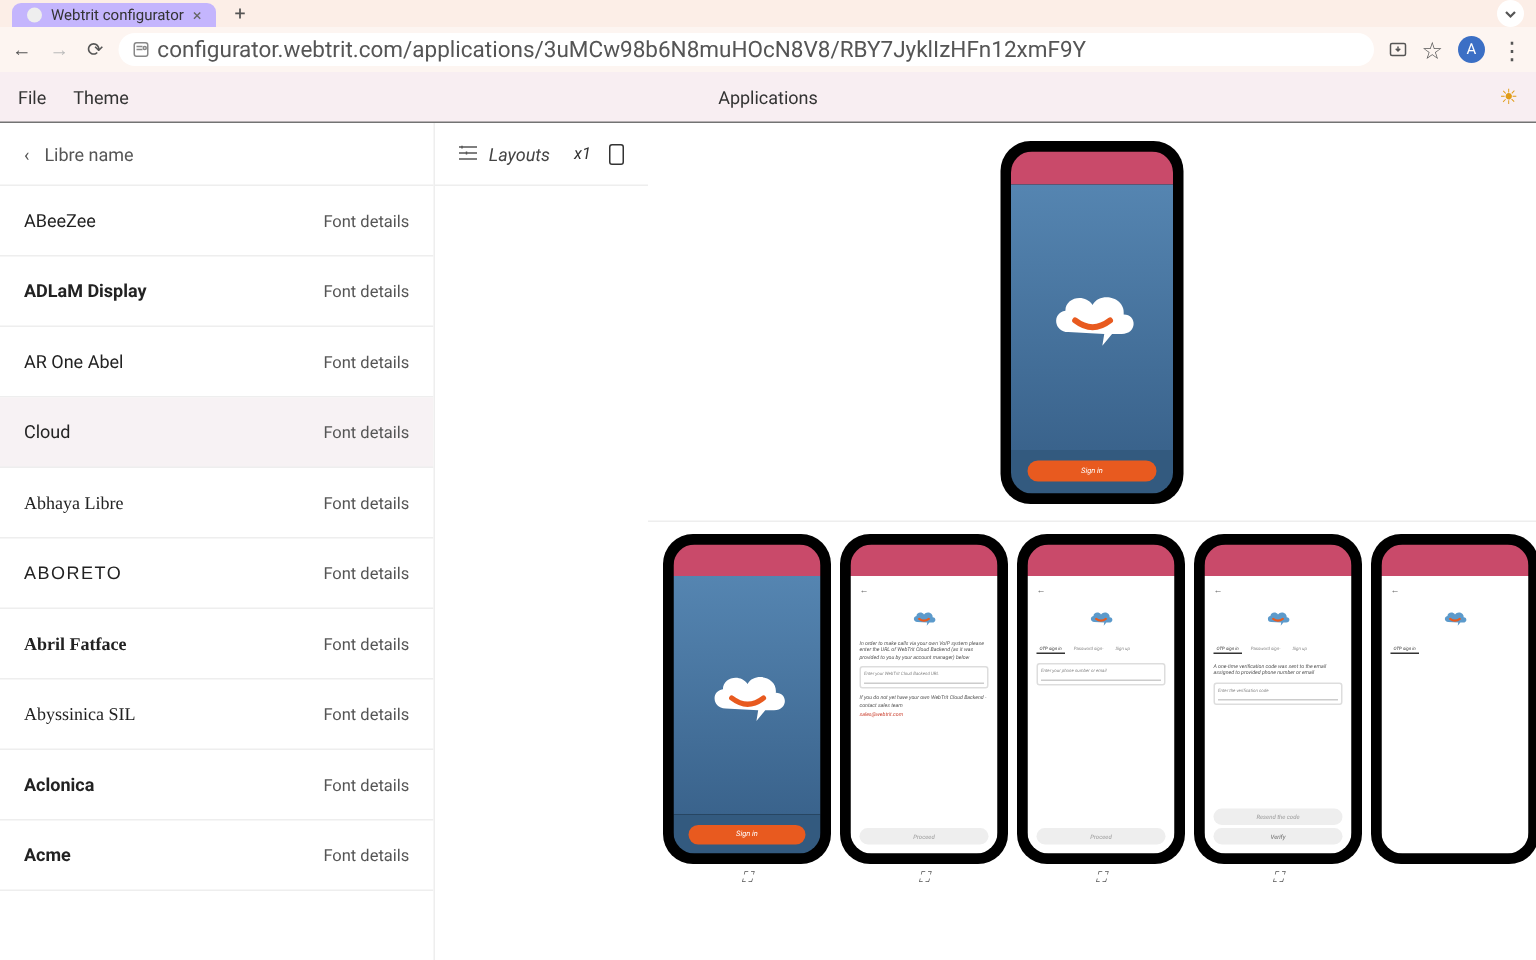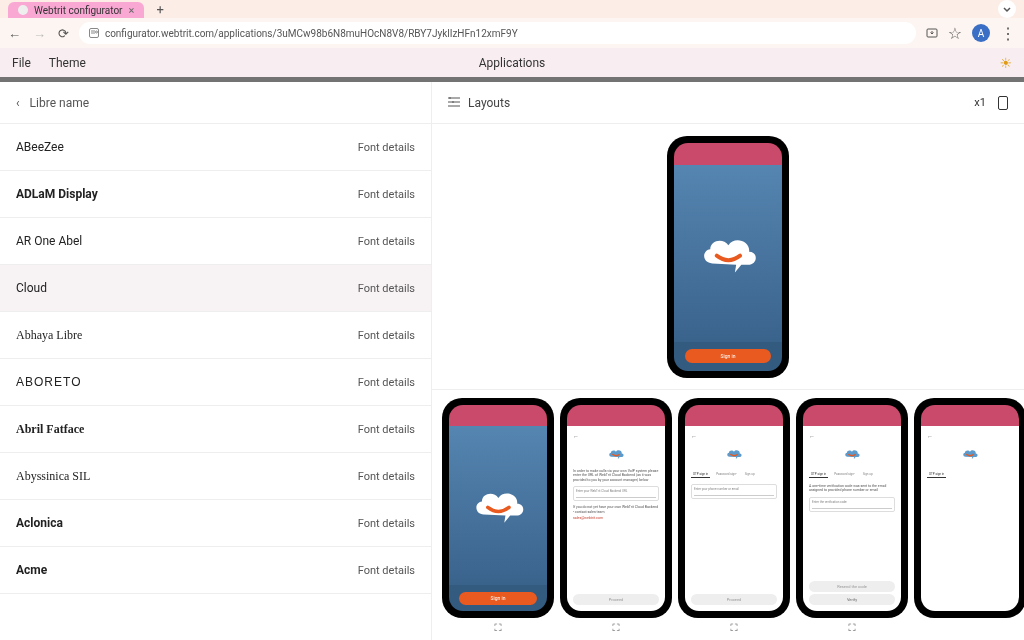--- a/index.html
+++ b/index.html
@@ -1,36 +1,36 @@
 <!DOCTYPE html>
 <html><head>
 <meta charset="utf-8">
 <style>
 * { margin: 0; padding: 0; box-sizing: border-box; font-family: -apple-system, BlinkMacSystemFont, "Segoe UI", Roboto, sans-serif; }
 body { width: 1024px; height: 640px; overflow: hidden; background: #fff; }
 
 .browser-chrome { background: #fceee7; height: 18px; display: flex; align-items: center; padding: 0 8px; }
 .tab-bar { display: flex; align-items: center; gap: 8px; }
-.tab { background: #f9a8d4; border-radius: 6px 6px 0 0; padding: 3px 10px; display: flex; align-items: center; gap: 6px; font-size: 10px; color: #333; height: 16px; margin-top:2px; }
+.tab { background: #c4b5fd; border-radius: 6px 6px 0 0; padding: 3px 10px; display: flex; align-items: center; gap: 6px; font-size: 10px; color: #333; height: 16px; margin-top:2px; }
 .tab-favicon { width: 10px; height: 10px; background: #eee; border-radius: 50%; }
 .tab-close { color: #666; font-size: 11px; }
 .tab-plus { color: #555; font-size: 13px; padding: 0 4px;}
 .win-minimize { margin-left: auto; width: 18px; height: 18px; background: #fff; border-radius: 50%; display:flex; align-items:center; justify-content:center;}
 .win-minimize svg { width:10px; height:10px;}
 
 .addr-bar { background: #fdf5f1; height: 30px; display: flex; align-items: center; padding: 0 8px; gap: 10px; }
 .nav-icons { display:flex; gap: 12px; align-items:center; color:#555;}
 .nav-icons span { font-size: 13px; }
 .nav-icons .disabled-nav { color: #bbb; }
-.url-box { flex:1; background:#fff; border-radius: 14px; height: 22px; display:flex; align-items:center; padding: 0 10px; gap: 6px; font-size: 10px; color: #555; }
+.url-box { flex:1; background:#fff; border-radius: 14px; height: 22px; display:flex; align-items:center; padding: 0 10px; gap: 6px; font-size: 15px; color: #555; }
 .url-box .secure-icon { width:10px; height:10px; display:flex; align-items:center; justify-content:center; border:1px solid #888; border-radius:2px;}
 .addr-right { display:flex; gap:10px; align-items:center; color:#555;}
 .addr-right .avatar { width:18px; height:18px; background:#3b6fc5; color:#fff; border-radius:50%; font-size:10px; display:flex; align-items:center; justify-content:center;}
 
-.app-toolbar { background: #f8eef2; height: 34px; display:flex; align-items:center; padding: 0 12px; font-size:12px; color:#333; border-bottom:5px solid #737373;}
+.app-toolbar { background: #f8eef2; height: 34px; display:flex; align-items:center; padding: 0 12px; font-size:12px; color:#333; border-bottom:1px solid #737373;}
 .app-toolbar .menu-items { display:flex; gap:18px;}
 .app-toolbar .title { position:absolute; left:50%; transform:translateX(-50%);}
 .app-toolbar .theme-toggle { margin-left:auto; color:#e09c17; font-size:14px;}
 
 .main-area { display:flex; height: calc(640px - 18px - 30px - 34px); }
 
 .left-panel { width: 508px; border-right: 1px solid #eee; display:flex; flex-direction:column; }
 .left-header { height: 42px; display:flex; align-items:center; padding:0 16px; gap:10px; font-size:12px; color:#555; border-bottom:1px solid #eee;}
 .font-list { flex:1; overflow:hidden; }
 .font-row { height: 47px; display:flex; align-items:center; justify-content:space-between; padding: 0 16px; border-bottom:1px solid #eee; font-size:12px;}
@@ -38,21 +38,21 @@
 .font-row .font-label { color:#222; }
 .font-row .details-link { color:#555; font-size:11px;}
 .f-adlam { font-weight:700; }
 .f-abril { font-weight:700; font-family: Georgia, serif; }
 .f-aclonica { font-weight:700;text-align:right; }
 .f-acme { font-weight:700; }
 .f-aboreto { letter-spacing:1px; text-transform:uppercase; font-family: Liberation Sans, sans-serif;}
 .f-abyssinica { font-family: Georgia, serif;}
 .f-abhaya { font-family: Georgia, serif;}
 
-.right-panel { flex:1; background:#fff; display:flex; flex-direction:column;}
+.right-panel { flex:1; background:#fff; display:flex; flex-direction:row;font-style:italic;}
 .right-header { height: 42px; display:flex; align-items:center; padding:0 16px; gap:8px; font-size:12px; color:#444; border-bottom:1px solid #eee;}
 .right-header .spacer { flex:1;}
 .zoom-label { font-size:11px; color:#333; margin-right:4px;}
 .device-frame-icon { width:10px; height:14px; border:1.5px solid #333; border-radius:2px;}
 
 .layouts-body { flex:1; overflow:hidden;}
 
 .hero { height: 266px; display:flex; align-items:center; justify-content:center; border-bottom:1px solid #eee;}
 .phone { position:relative; border-radius: 18px; background:#000; box-shadow: 0 0 0 2px #000;}
 .phone-screen { position:absolute; inset:5px; border-radius:14px; overflow:hidden; display:flex; flex-direction:column;}

